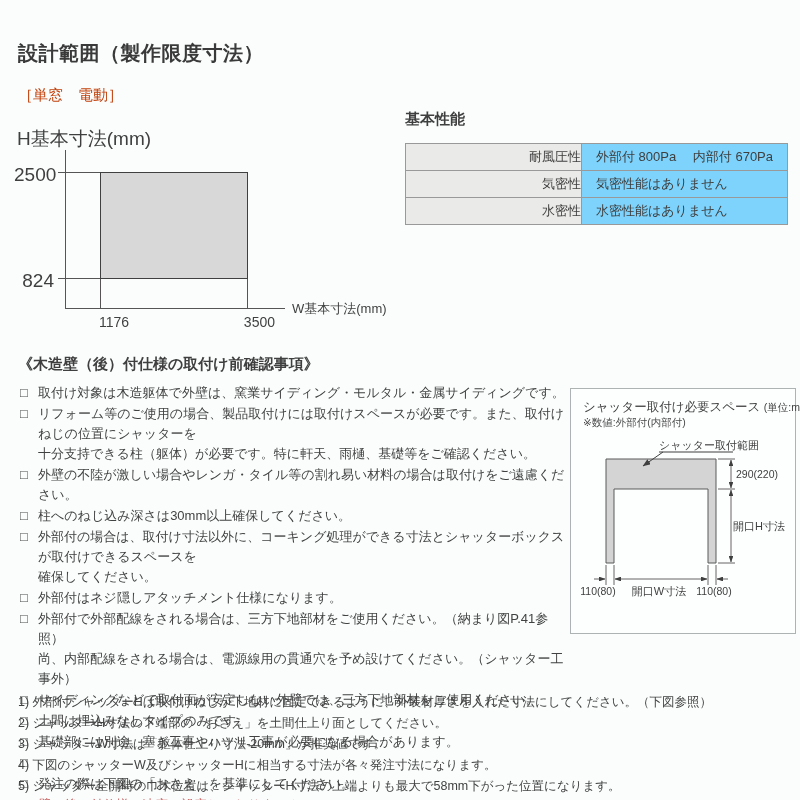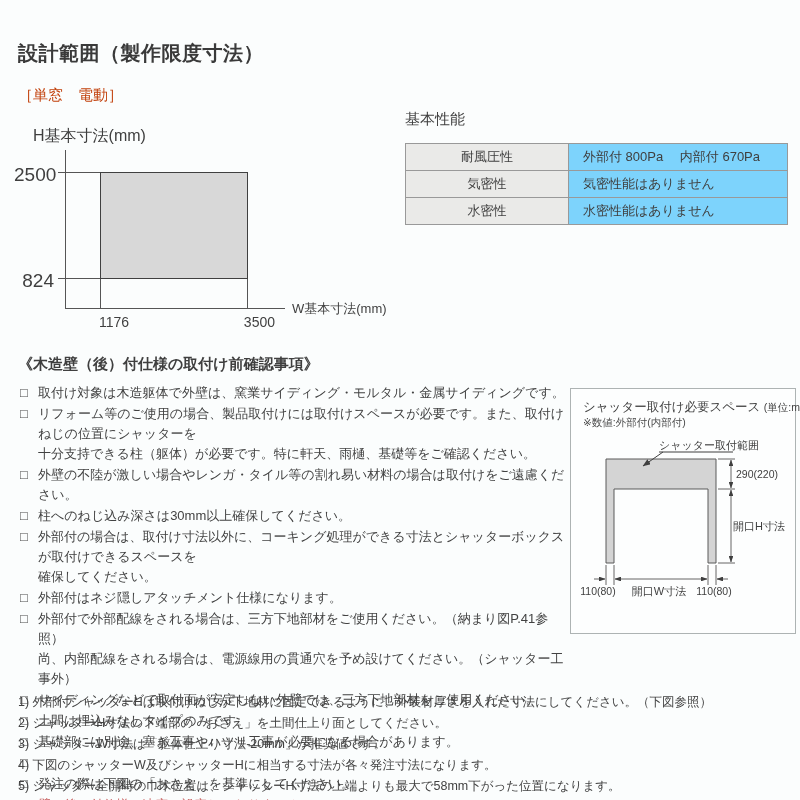--- a/index.html
+++ b/index.html
@@ -10,41 +10,41 @@
     color:#3f3f3f;
     position:relative;
     overflow:hidden;
   }
   #page { position:relative; width:800px; height:800px; }
 
   .page-title { position:absolute; left:18px; top:40px; font-size:20px; font-weight:bold; color:#3a3a3a; letter-spacing:.5px; }
   .page-subtitle { position:absolute; left:18px; top:86px; font-size:15px; color:#c2410c; }
 
   
-  .yaxis-label { position:absolute; left:17px; top:126px; font-size:16px;margin-left:16px; }
+  .yaxis-label { position:absolute; left:17px; top:126px; font-size:19px; }
   .xaxis-label { position:absolute; left:292px; top:300px; font-size:13px; }
   .axis-v { position:absolute; left:65px; top:150px; width:1px; height:159px; background:#555; }
   .axis-h { position:absolute; left:65px; top:308px; width:220px; height:1px; background:#555; }
   .range-rect { position:absolute; left:100px; top:172px; width:148px; height:107px; background:#d8d8d8; border:1px solid #404040; }
   .conn-top { position:absolute; left:58px; top:172px; width:42px; height:1px; background:#555; }
   .conn-bottom { position:absolute; left:58px; top:278px; width:42px; height:1px; background:#555; }
   .ext-left { position:absolute; left:100px; top:279px; width:1px; height:29px; background:#555; }
   .ext-right { position:absolute; left:247px; top:279px; width:1px; height:29px; background:#555; }
   .tick-y { position:absolute; width:40px; text-align:right; font-size:19px; color:#3f3f3f; }
   .tick-ymax { left:14px; top:164px; }
   .tick-ymin { left:14px; top:270px; }
   .tick-x { position:absolute; width:56px; text-align:right; font-size:14px; top:314px; }
   .tick-xmin { left:73px; }
   .tick-xmax { left:219px; }
 
   
-  .perf-heading { position:absolute; left:405px; top:110px; font-size:15px; font-weight:normal; }
+  .perf-heading { position:absolute; left:405px; top:110px; font-size:15px; font-weight:bold; }
   .perf-table { position:absolute; left:405px; top:143px; width:383px; border-collapse:collapse; font-size:13px; }
   .perf-table td { border:1px solid #999; height:27px; }
-  .perf-table td.lbl { width:163px; background:#eaeae8; text-align:center; color:#3f3f3f; }
+  .perf-table td.lbl { width:176px; background:#eaeae8; text-align:right; color:#3f3f3f; }
   .perf-table td.val { padding-left:14px; background:#7dd3fc; }
 
   
   .check-heading { position:absolute; left:18px; top:355px; font-size:15px; font-weight:bold; }
   .checklist { position:absolute; left:20px; top:383px; width:548px; }
   .check-item { display:flex; font-size:13px; line-height:20px; margin-bottom:1px; }
   .check-item .cb { flex:0 0 18px; color:#4a4a4a; }
   .check-item .txt { white-space:pre-line; color:#424242; }
   .check-item.red .txt { color:#c75f5f; }
 

